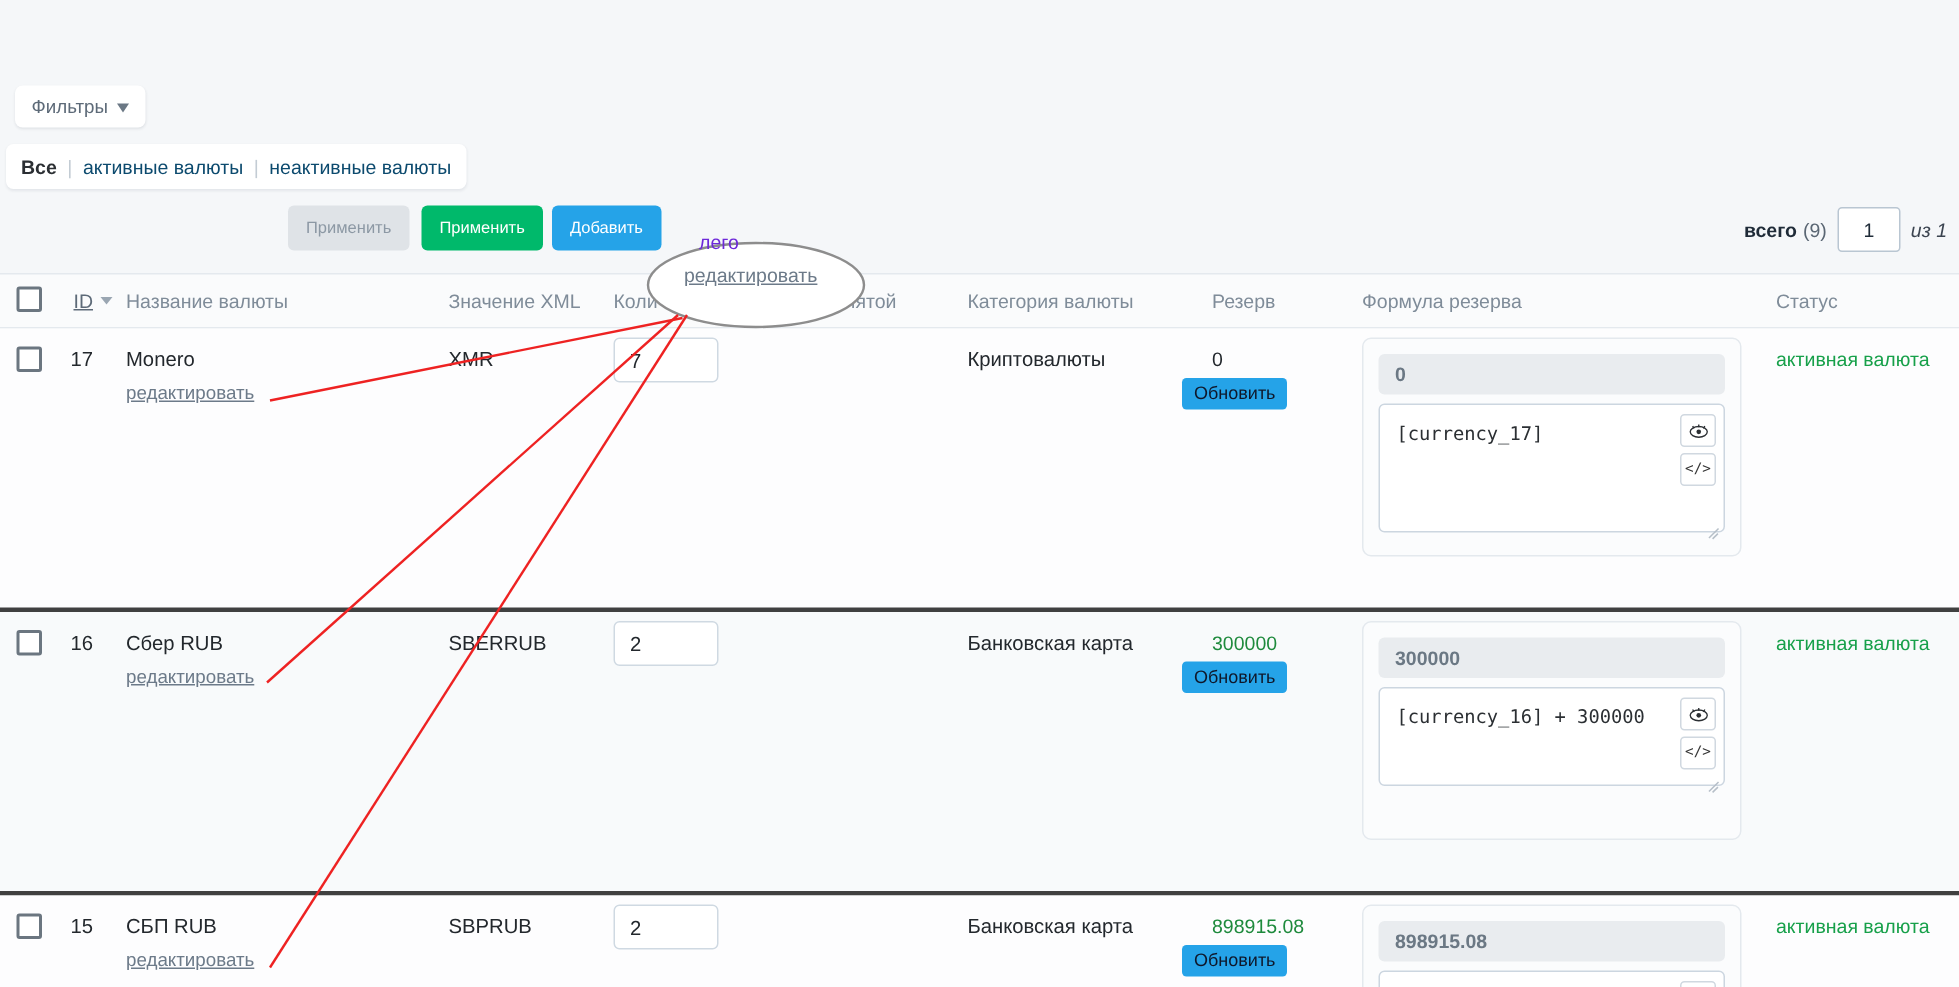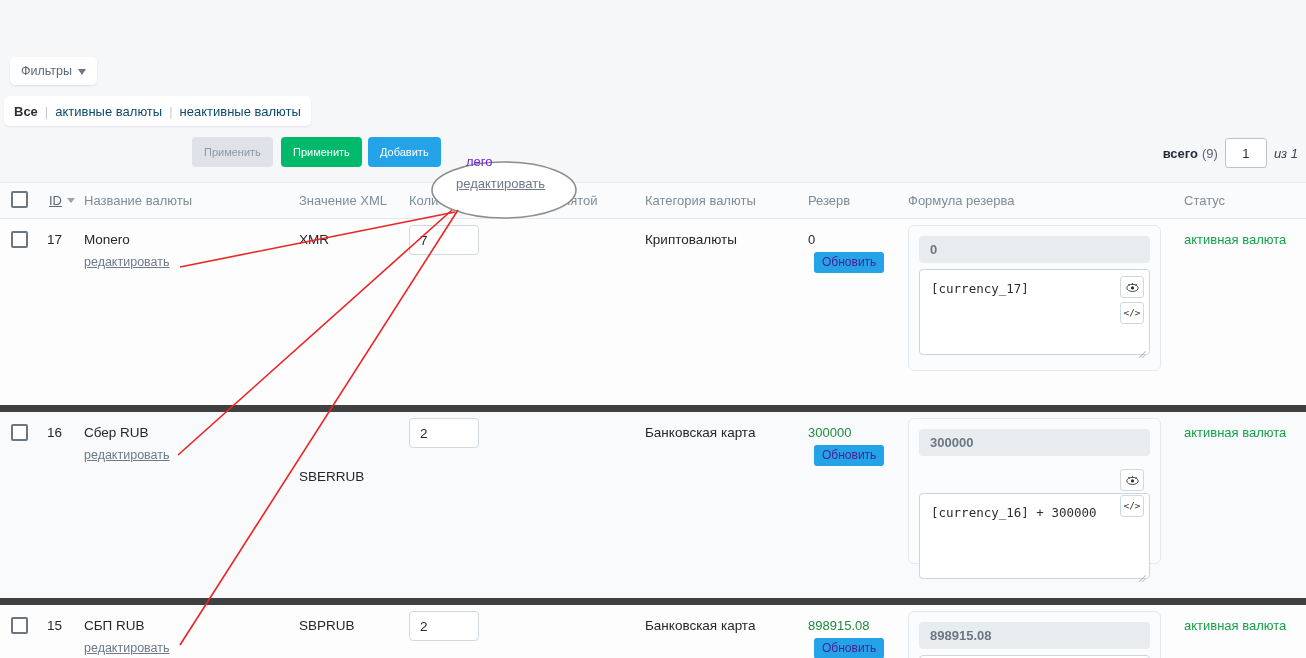--- a/index.html
+++ b/index.html
@@ -179,21 +179,21 @@
     border: 2px solid #6b7680;
     background: #fff;
     border-radius: 2px;
     box-sizing: border-box;
     cursor: pointer;
   }
   .th-cbox { position: absolute; left: 11px; top: 8px; }
 
   .row {
     position: relative;
-    border-bottom: 7px solid #404040;
+    border-bottom: 3px solid #404040;
     background: #fdfdfe;
   }
   .row.alt { background: #f8fafb; }
   .cell {
     position: absolute;
     font-size: 13.5px;
     color: #23282d;
     white-space: nowrap;
   }
   .cell-id      { left: 47px; }
@@ -206,25 +206,25 @@
     text-decoration: underline;
     cursor: pointer;
   }
   .cell-xml     { left: 299px; }
   .cell-cat     { left: 645px; }
   .cell-reserve { left: 808px; font-size: 13px; }
   .reserve-green { color: #1e8a3c; }
   .reserve-black { color: #23282d; }
   .btn-refresh {
     position: absolute;
-    left: 814px;
+    left: 788px;
     height: 21px;
     padding: 0 8px;
     background: #25a3e8;
-    color: #4c1d95;
+    color: #0f172a;
     border: none;
     border-radius: 3px;
     font-family: "Liberation Sans", sans-serif;
     font-size: 12px;
     line-height: 21px;
     cursor: pointer;
   }
   .decimals-input {
     position: absolute;
     left: 409px;
@@ -421,30 +421,30 @@
       <div class="status-cell" style="top:13px;">активная валюта</div>
     </div>
 
     <div class="row alt" style="height:186px;">
       <div style="position:absolute;left:11px;top:12px;">
           <div class="cbox"></div>
         </div>
       <div class="cell cell-id" style="top:13px;">16</div>
       <div class="cell cell-name" style="top:13px;">Сбер RUB</div>
       <div class="edit-link" style="top:36px;">редактировать</div>
-      <div class="cell cell-xml" style="top:13px;margin-top:44px;">SBERRUB</div>
+      <div class="cell cell-xml" style="top:13px;">SBERRUB</div>
       <input class="decimals-input" style="top: 6px;" value="2">
       <div class="cell cell-cat" style="top:13px;">Банковская карта</div>
       <div class="cell cell-reserve reserve-green" style="top:13px;">300000</div>
       <button class="btn-refresh" style="top:33px;">Обновить</button>
 
       <div class="formula-card" style="top:6px;height:146px;">
         <input class="formula-readonly" readonly="" value="300000" style="">
         <div class="formula-area-wrap">
-          <textarea class="formula-area" style="height: 86px; margin-top: 31px;">[currency_16] + 300000</textarea>
+          <textarea class="formula-area" style="height: 66px;">[currency_16] + 300000</textarea>
           <div class="fbtn fbtn-eye">
             <svg width="13" height="11" viewBox="0 0 16 13" aria-hidden="true">
               <ellipse cx="8" cy="7" rx="7" ry="4.4" fill="none" stroke="#2b2f33" stroke-width="1.1"></ellipse>
               <circle cx="8" cy="7" r="1.9" fill="#2b2f33"></circle>
               <path d="M3 2.2 L4.2 4.1 M8 1 L8 3.2 M13 2.2 L11.8 4.1" stroke="#2b2f33" stroke-width="1.1" fill="none"></path>
             </svg>
           </div>
           <div class="fbtn fbtn-code">&lt;/&gt;</div>
           <div class="resize-grip"></div>
         </div>

